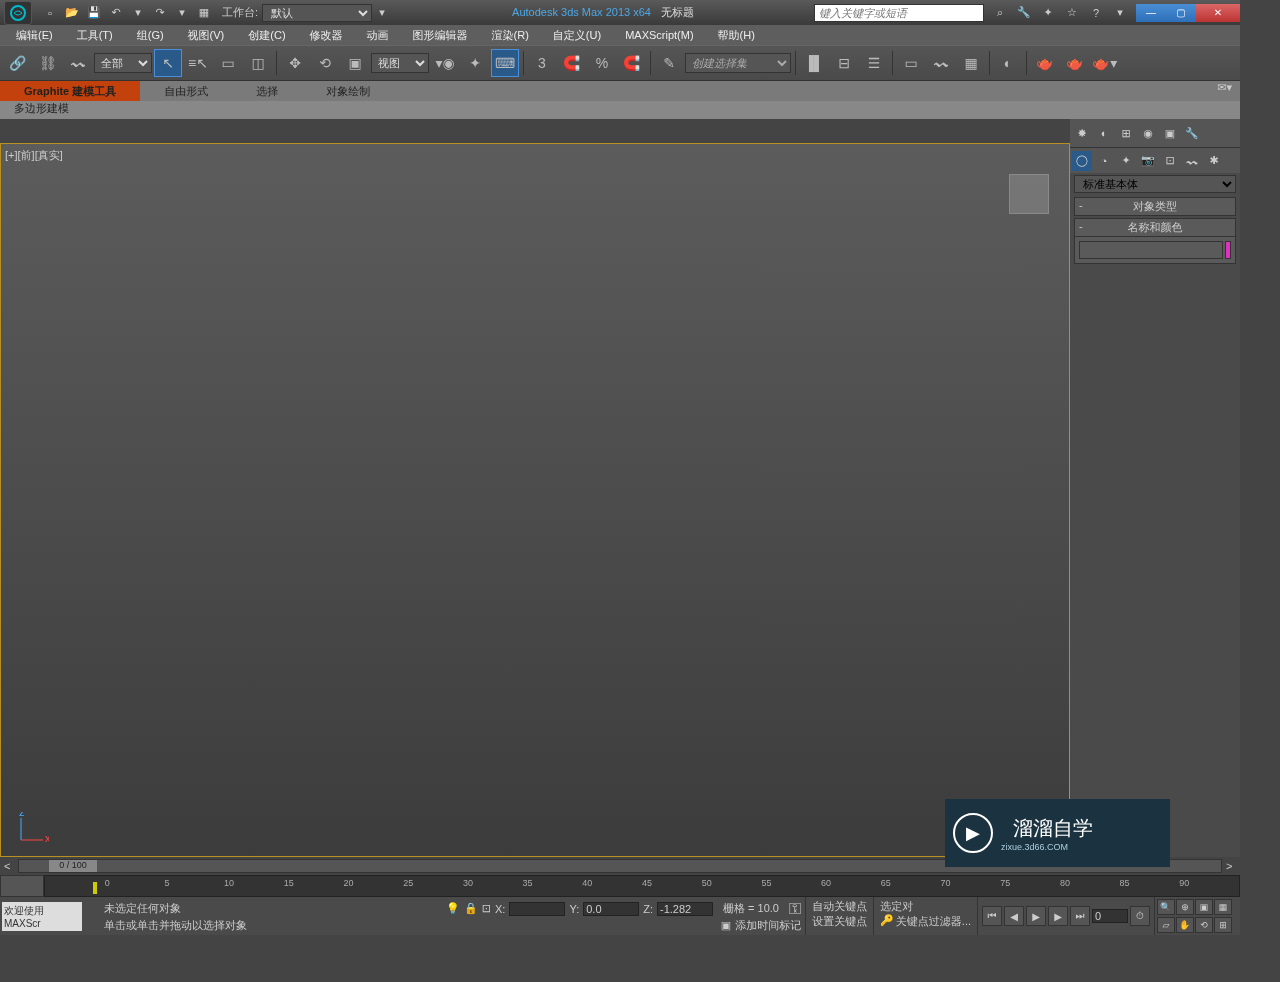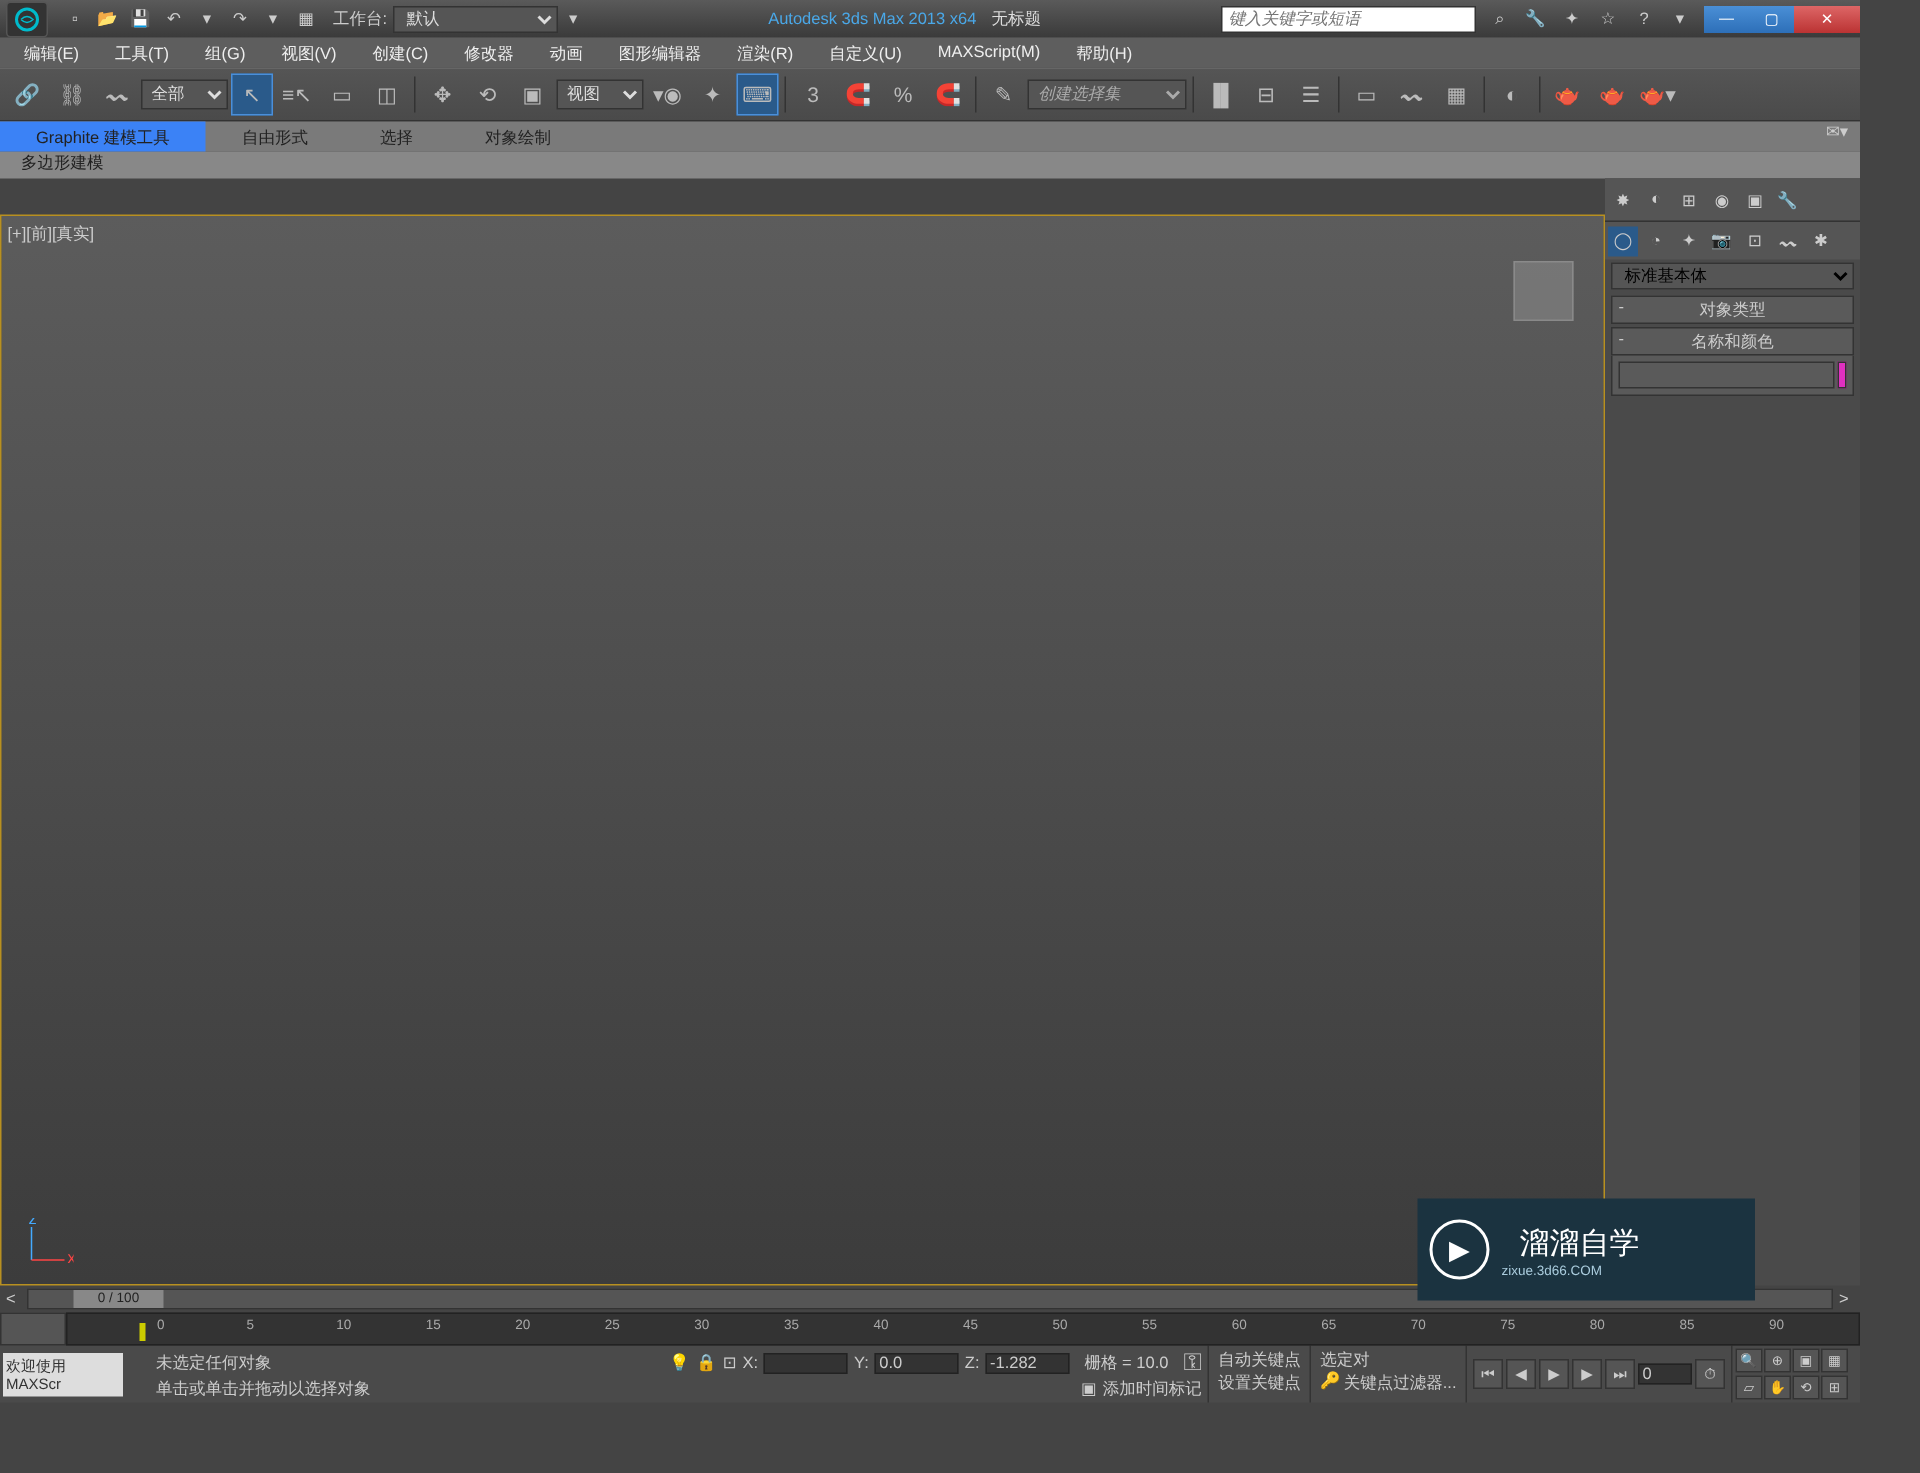--- a/index.html
+++ b/index.html
@@ -19,21 +19,21 @@
 .win-close { background: linear-gradient(#d66,#b33); width: 44px; }
 .menu-bar { height: 20px; background: #5e5e5e; display: flex; align-items: center; padding: 0 4px; gap: 0px; }
 .menu-item { padding: 2px 12px; color: #eee; }
 .main-toolbar { height: 36px; background: linear-gradient(#555,#4a4a4a); border-top: 1px solid #666; border-bottom: 1px solid #333; display: flex; align-items: center; padding: 0 4px; gap: 2px; }
 .tool-btn { width: 28px; height: 28px; display: flex; align-items: center; justify-content: center; border: 1px solid transparent; color: #bbb; font-size: 14px; }
 .tool-btn.active { background: #2a5a8a; border-color: #4a8fda; }
 .tool-sep { width: 1px; height: 24px; background: #333; margin: 0 2px; }
 .tool-select { background: #555; border: 1px solid #333; color: #ddd; padding: 1px 2px; height: 20px; }
 .ribbon-tabs { height: 20px; background: #7a7a7a; display: flex; align-items: stretch; }
 .ribbon-tab { padding: 2px 24px; color: #222; display: flex; align-items: center; }
-.ribbon-tab.active { background: #3b82f6; }
+.ribbon-tab.active { background: #c2410c; font-weight: bold; }
 .ribbon-sub { height: 18px; background: #888; display: flex; padding: 0 6px; }
 .ribbon-sub-item { padding: 0 8px; color: #222; }
 .content { display: flex; height: 738px; }
 .viewport { flex: 1; background: linear-gradient(#5c5c5c 0%, #3c3c3c 100%); border: 1px solid #b89020; position: relative; margin-top: 24px; }
 .vp-label { position: absolute; top: 4px; left: 4px; color: #ccc; }
 .vp-cube { position: absolute; top: 30px; right: 20px; width: 40px; height: 40px; background: #888; border: 1px solid #aaa; opacity: 0.6; }
 .vp-axis { position: absolute; bottom: 10px; left: 14px; }
 .right-panel { width: 170px; background: #4a4a4a; display: flex; flex-direction: column; }
 .panel-icons { height: 28px; background: #555; display: flex; align-items: center; gap: 2px; padding: 0 2px; }
 .panel-ico { width: 20px; height: 20px; display: flex; align-items: center; justify-content: center; }
@@ -45,21 +45,21 @@
 .rollout-body { background: #5a5a5a; border: 1px solid #333; border-top: none; margin: 0 4px 4px 4px; padding: 4px; }
 .chk-row { text-align: center; padding: 2px; }
 .btn-grid { display: grid; grid-template-columns: 1fr 1fr; gap: 2px; }
 .obj-btn { background: linear-gradient(#888,#6a6a6a); border: 1px solid #333; padding: 2px; text-align: center; color: #111; }
 .name-row { display: flex; gap: 2px; align-items: center; }
 .name-input { flex: 1; background: #5a5a5a; border: 1px solid #333; height: 18px; }
 .color-sw { width: 18px; height: 18px; background: #e030c0; border: 1px solid #333; }
 .bottom-area { background: #444; }
 .time-slider-row { height: 18px; display: flex; align-items: center; background: #444; padding: 0 4px; gap: 4px; }
 .slider-track { flex: 1; height: 14px; background: #555; border: 1px solid #333; position: relative; }
-.slider-thumb { position: absolute; left: 30px; width: 60px; height: 12px; background: #888; font-size: 9px; text-align: center; color: #222; }
+.slider-thumb { position: absolute; left: 30px; width: 48px; height: 12px; background: #888; font-size: 9px; text-align: center; color: #222; }
 .trackbar { height: 22px; display: flex; background: #444; }
 .trackbar-left { width: 44px; background: #555; border: 1px solid #333; }
 .trackbar-ruler { flex: 1; background: #333; position: relative; border: 1px solid #222; overflow: hidden; }
 .ruler-tick { position: absolute; top: 2px; color: #aaa; font-size: 9px; }
 .trackbar-key { position: absolute; left: 48px; top: 6px; width: 4px; height: 12px; background: #cc0; }
 .status-bar { height: 38px; background: #4a4a4a; display: flex; }
 .status-left { width: 100px; display: flex; align-items: center; padding: 2px; }
 .status-script { width: 80px; background: #ddd; color: #333; padding: 2px; font-size: 10px; }
 .status-mid { flex: 1; display: flex; flex-direction: column; justify-content: center; padding: 0 4px; }
 .status-line { display: flex; align-items: center; gap: 4px; font-size: 11px; }

